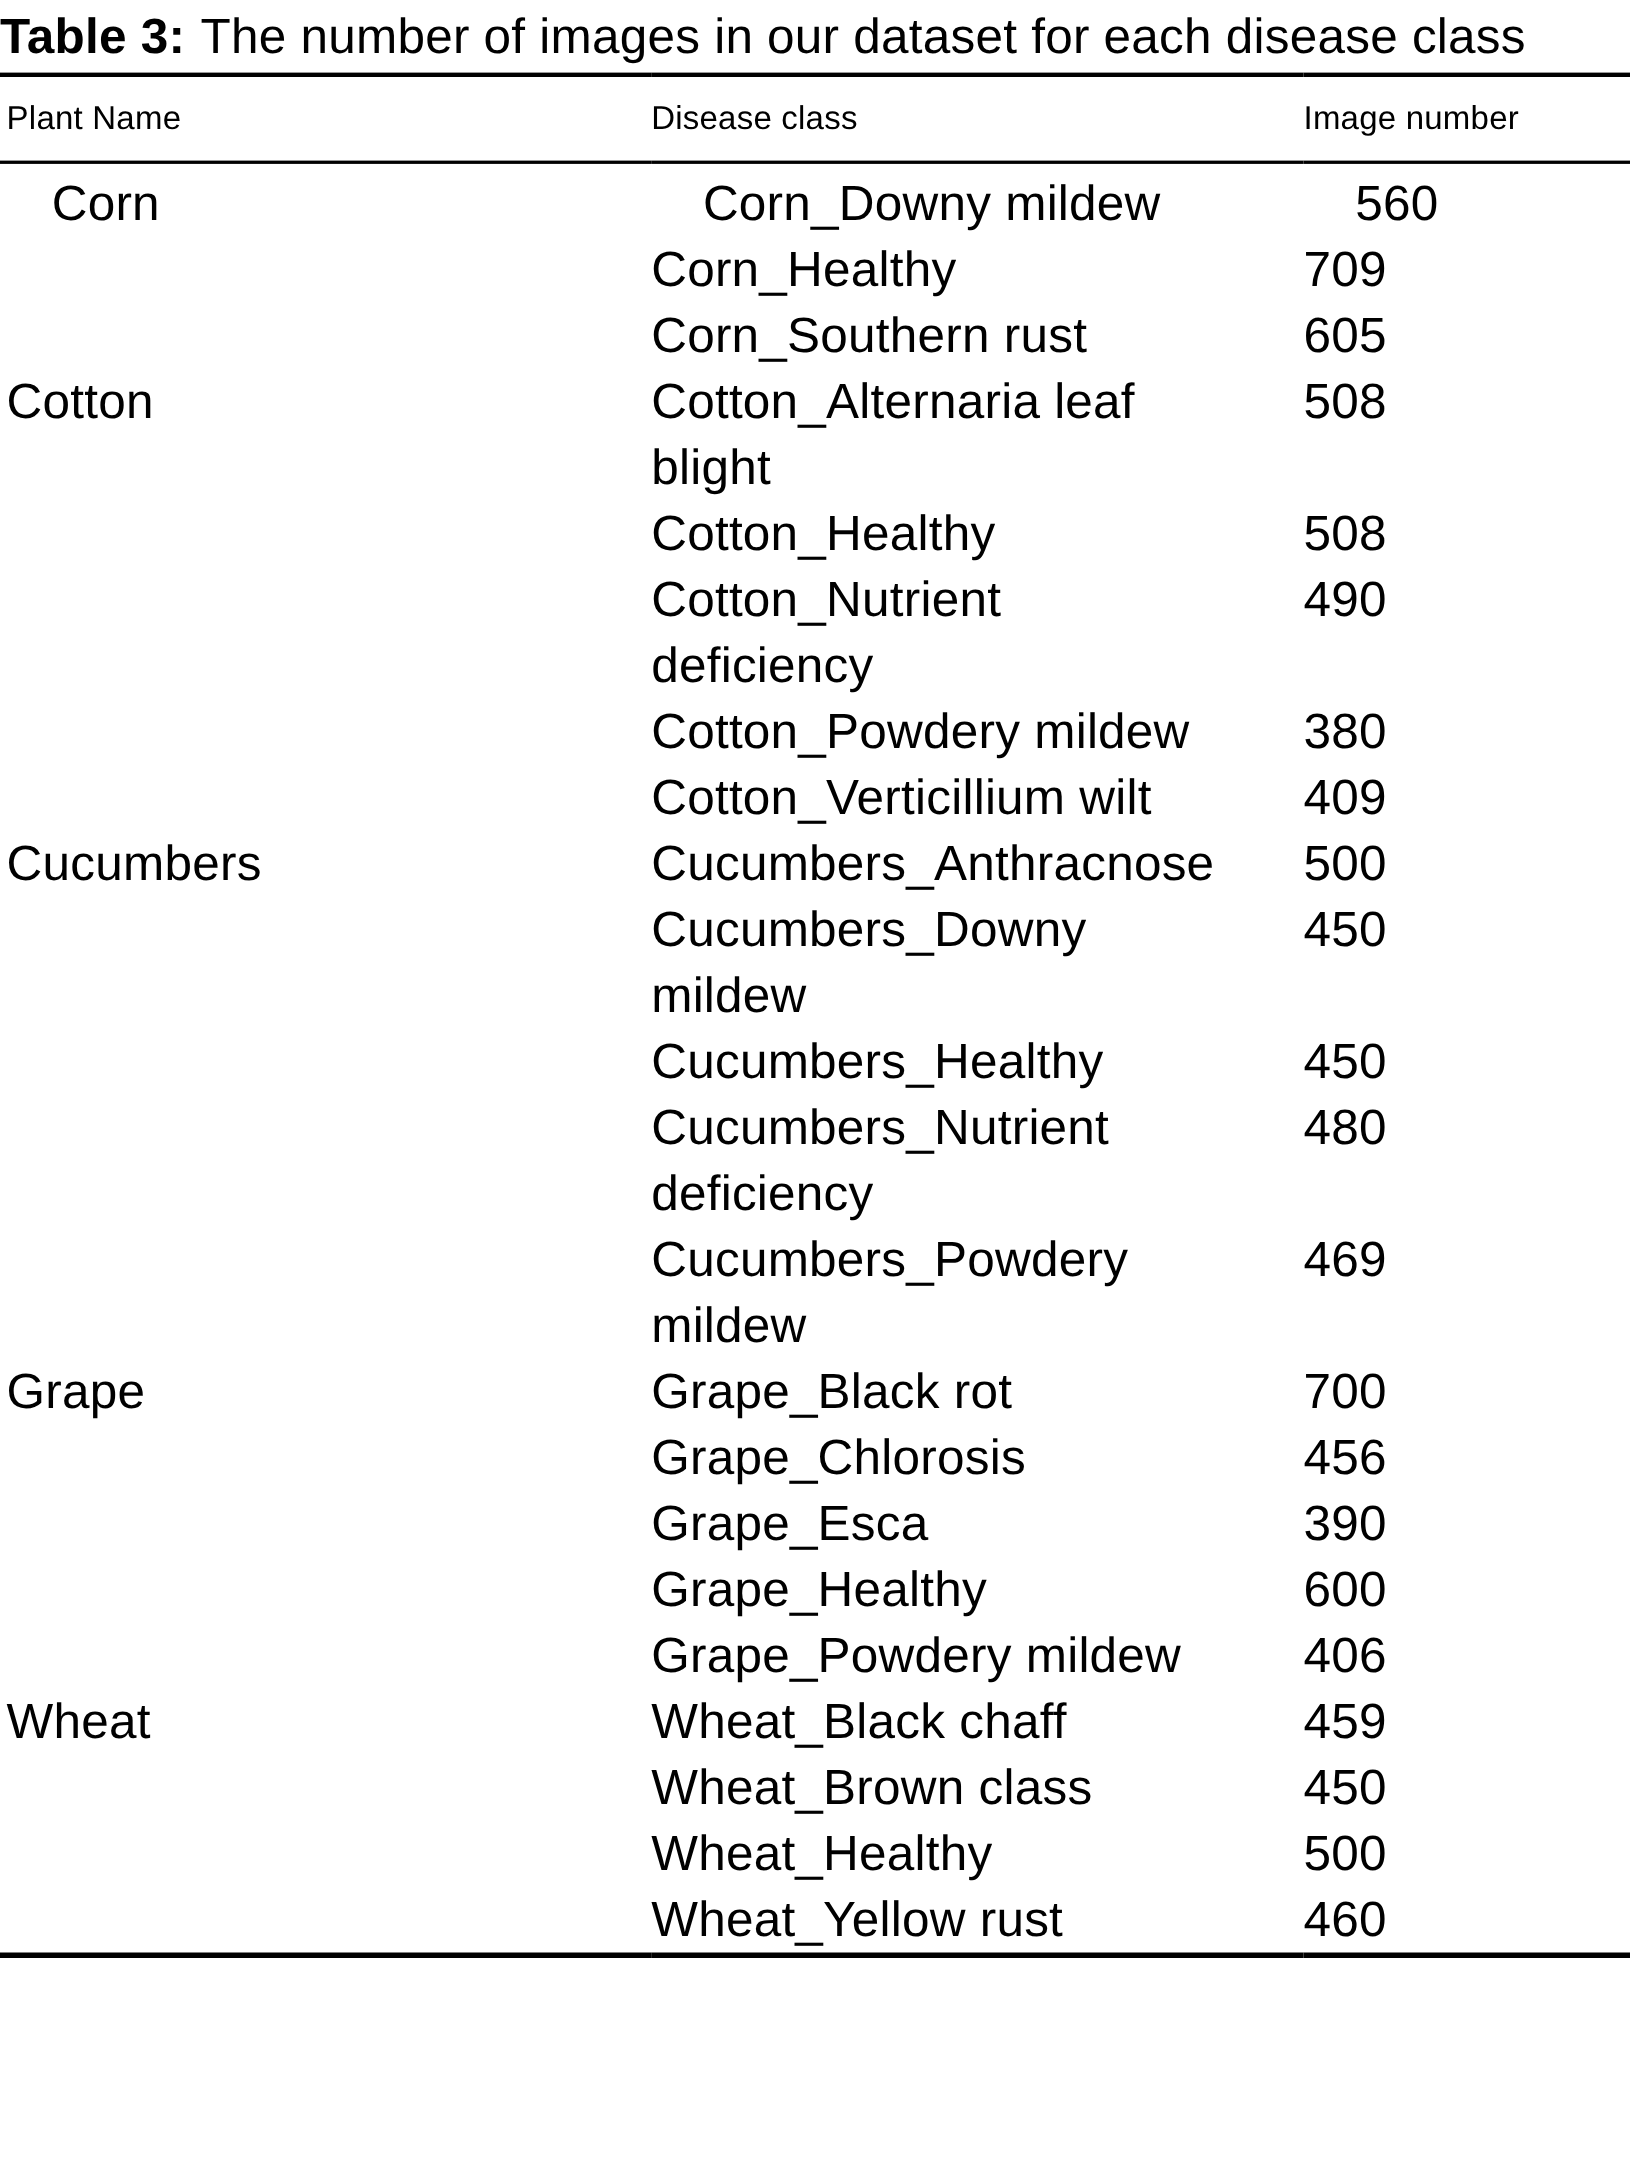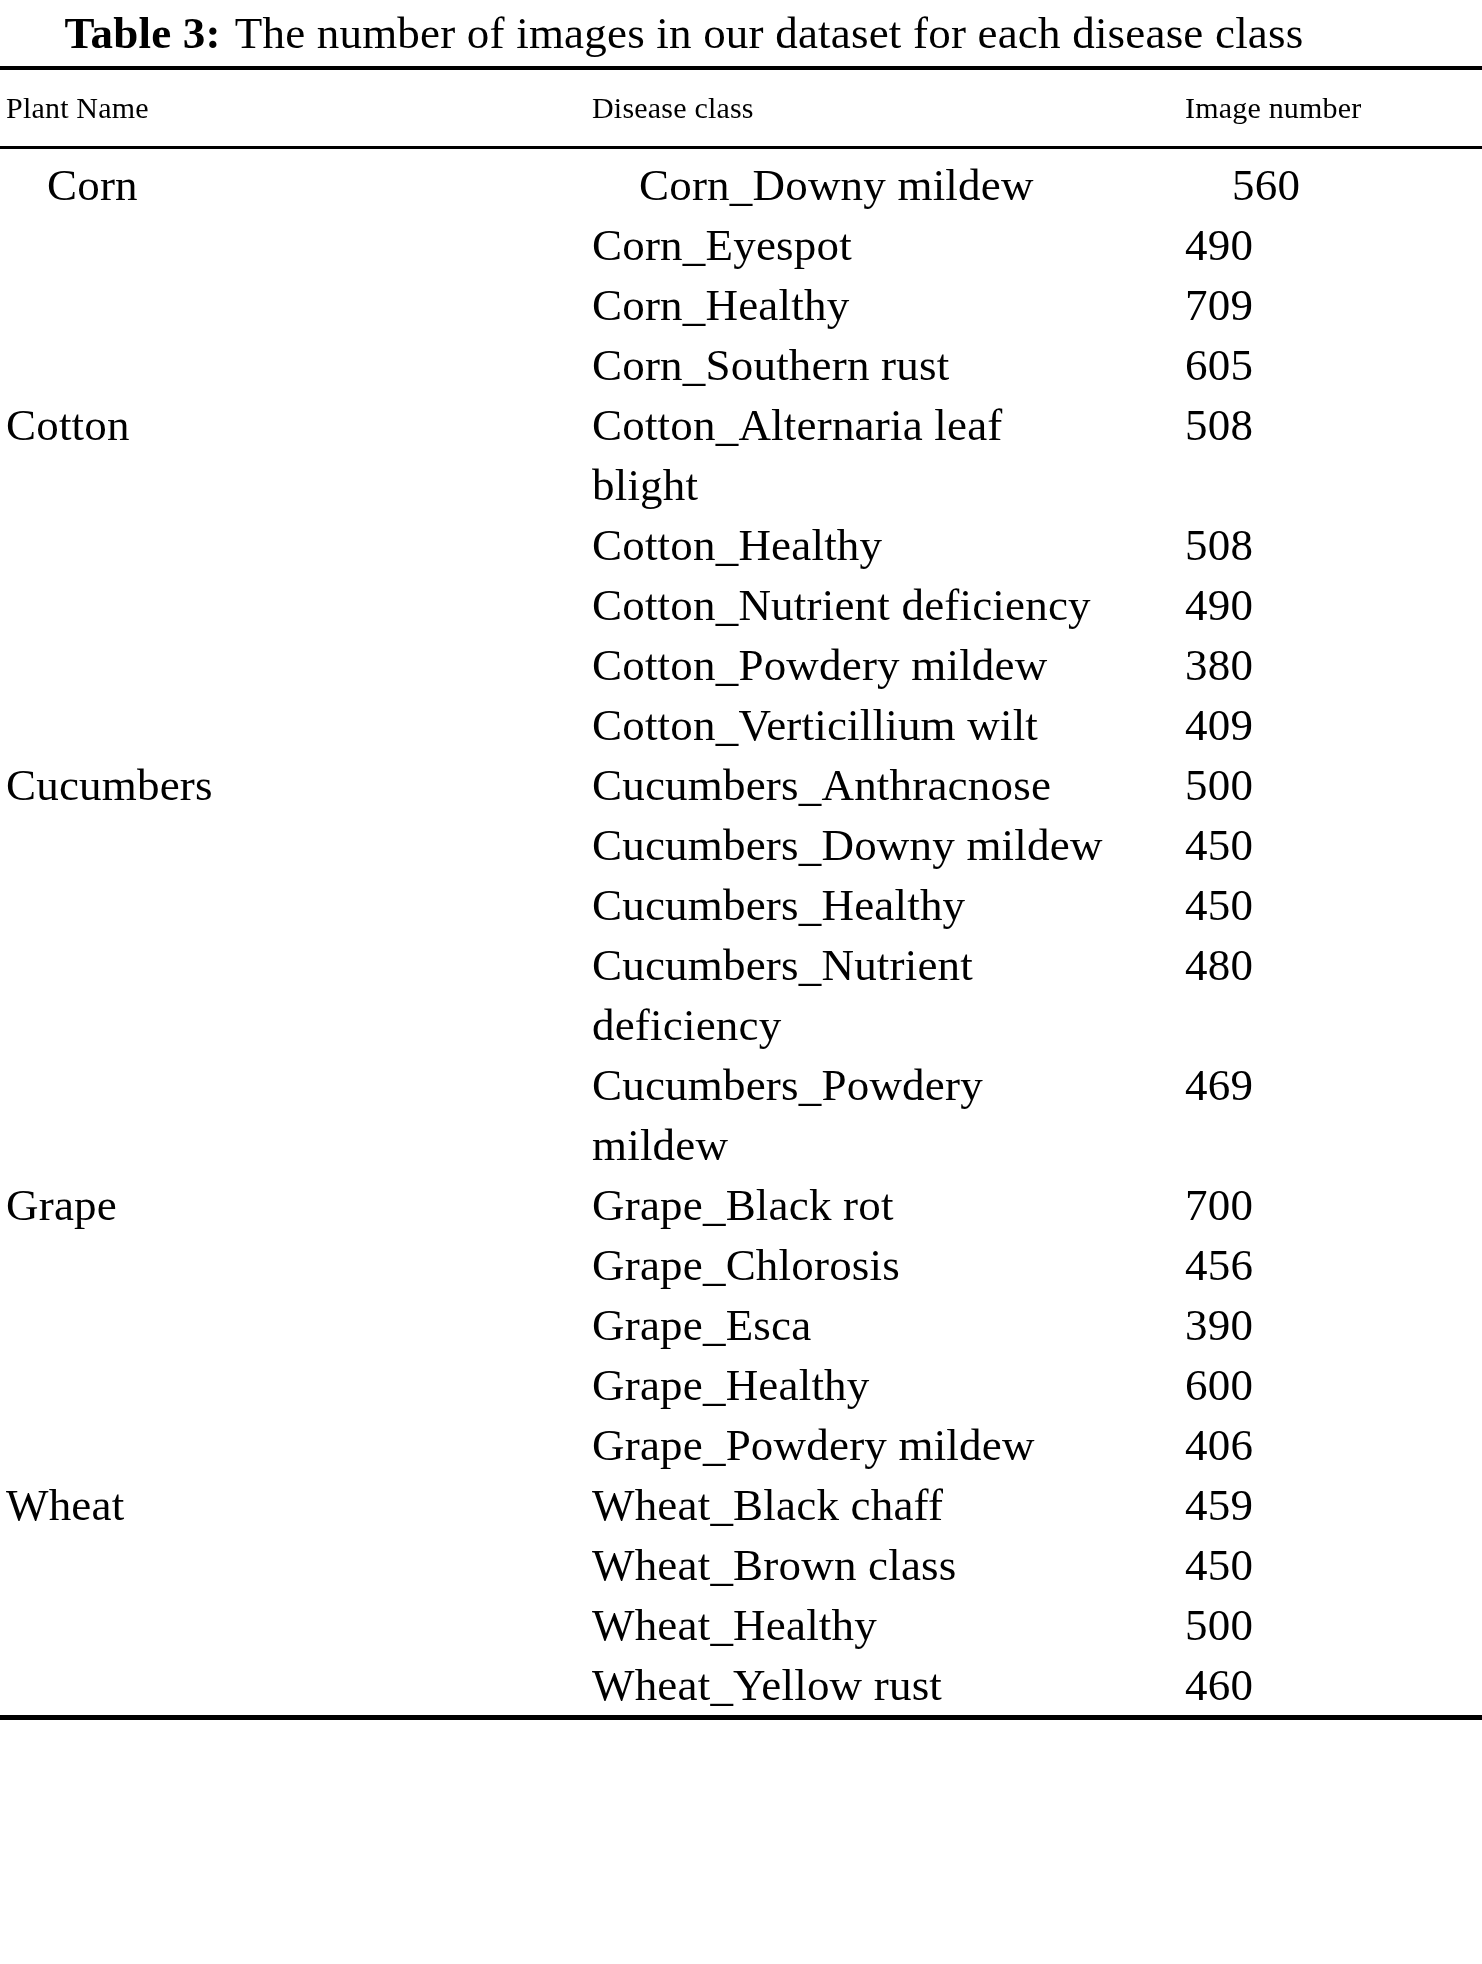--- a/index.html
+++ b/index.html
@@ -6,21 +6,21 @@
     margin: 0;
     padding: 0;
     background: #ffffff;
     color: #000000;
     width: 1482px;
     height: 1964px;
     overflow: hidden;
   }
   .page {
     width: 1368px;
-    font-family: Liberation Serif, serif;
+    font-family: Liberation Sans, sans-serif;
     font-size: 45px;
     line-height: 60px;
     letter-spacing: 0.2px;
   }
   .caption {
     text-align: center;
     padding-top: 4px;
     height: 62px;
     line-height: 58px;
     white-space: nowrap;
@@ -80,25 +80,20 @@
     </thead>
     <tbody>
 
       <tr class="first-row">
         <td class="c-plant">Corn</td>
         <td class="c-disease">Corn_Downy mildew</td>
         <td class="c-count">560</td>
       </tr>
       <tr>
         <td class="c-plant"></td>
-        <td class="c-disease">Corn_Eyespot</td>
-        <td class="c-count">490</td>
-      </tr>
-      <tr>
-        <td class="c-plant"></td>
         <td class="c-disease">Corn_Healthy</td>
         <td class="c-count">709</td>
       </tr>
       <tr>
         <td class="c-plant"></td>
         <td class="c-disease">Corn_Southern rust</td>
         <td class="c-count">605</td>
       </tr>
 
       <tr>

